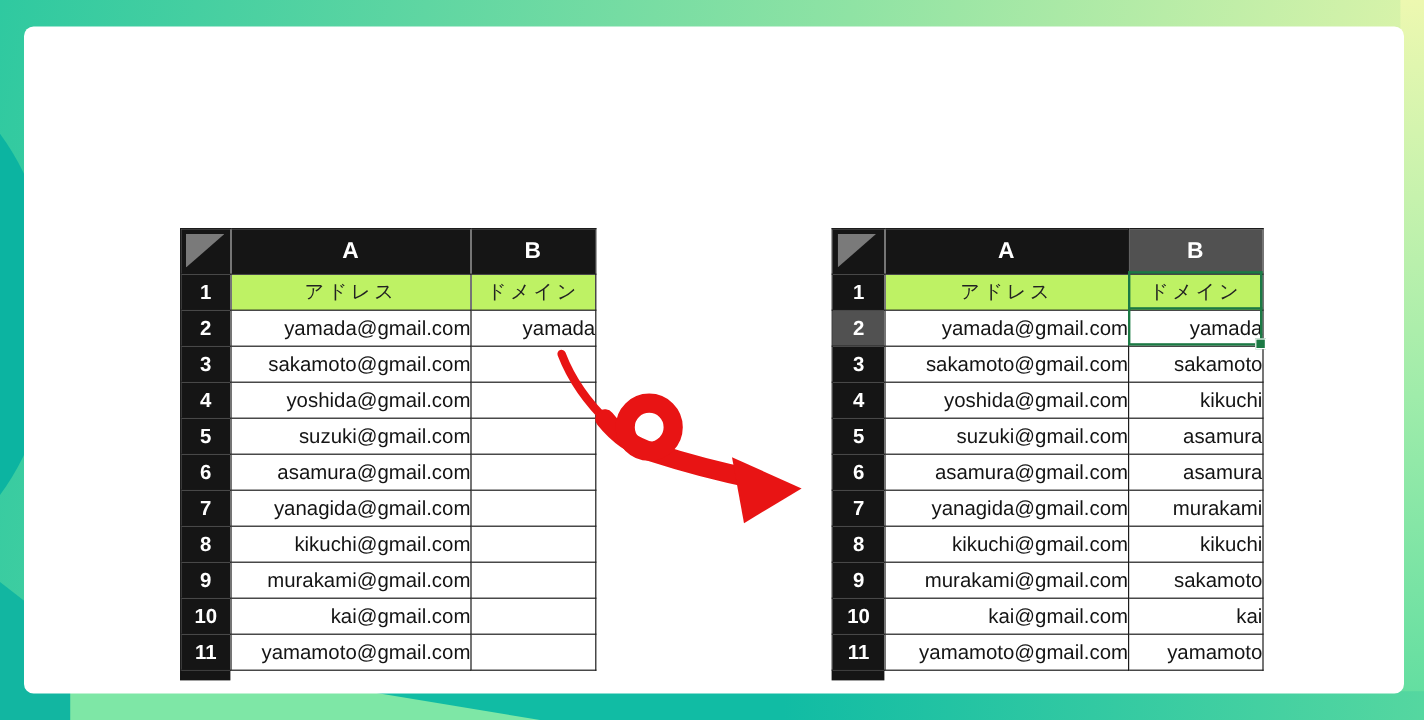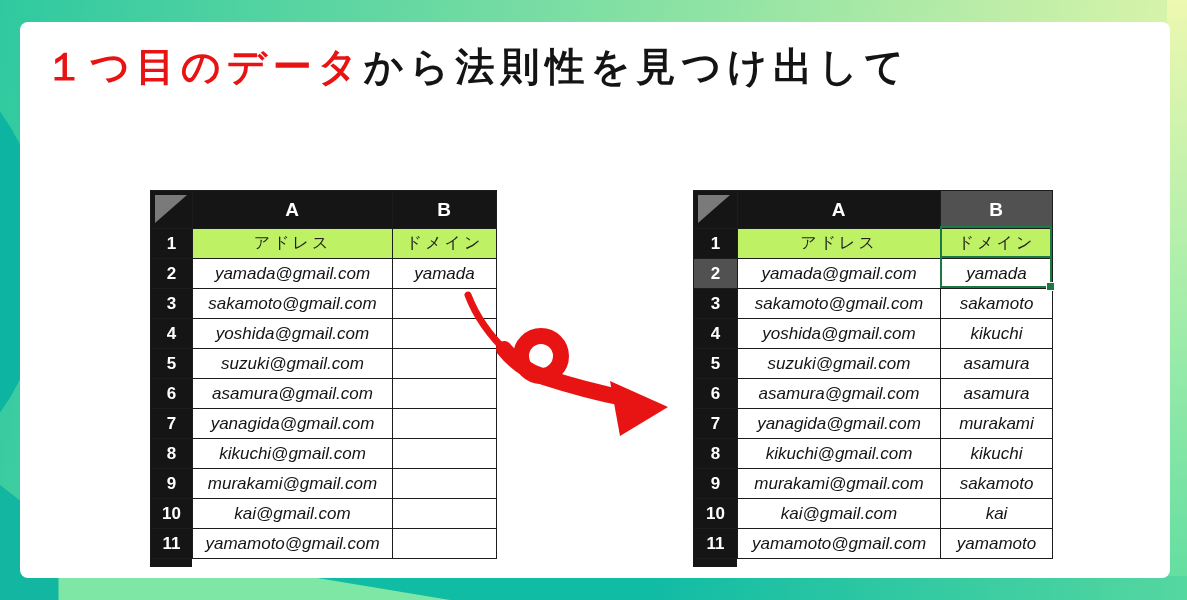--- a/index.html
+++ b/index.html
@@ -30,21 +30,21 @@
   table.sheet{border-collapse:collapse;table-layout:fixed;background:#fff;}
   table.sheet td{border:1px solid #1c1c1c;overflow:hidden;white-space:nowrap;padding:0;box-sizing:border-box;}
   tr.colrow td{height:38px;}
   tr.datarow td{height:30px;}
   td.hdr{background:#151515;color:#ffffff;text-align:center;border:1px solid #3f3f3f;}
   td.collet{font-size:19px;font-weight:600;letter-spacing:1px;}
   td.rownum{background:#151515;color:#ffffff;text-align:center;border:1px solid #3f3f3f;
     font-size:17px;font-weight:700;}
   td.graycell{background:#515151 !important;}
   td.pink{background:#bef264;color:#222222;text-align:center;font-size:16px;letter-spacing:3px;}
-  td.addr,td.dom{font-size:17px;color:#141414;padding-left:6px;text-align:center;font-style:italic;}
+  td.addr,td.dom{font-size:17px;color:#141414;padding-left:6px;text-align:right;}
   .corner{position:relative;}
   .tri{position:absolute;left:4px;top:4px;width:32px;height:28px;background:#7a7a7a;
     clip-path:polygon(0 0,100% 0,0 100%);}
   .stub{position:absolute;left:0;top:369px;width:42px;height:8px;background:#151515;}
   .stub-r{width:44px;}
   
   .sel-colhint{position:absolute;left:247px;top:36px;width:112px;height:32px;box-sizing:border-box;
     border-left:2px solid #1b7a44;border-right:2px solid #1b7a44;border-top:2px solid #1b7a44;pointer-events:none;}
   .sel-box{position:absolute;left:247px;top:66px;width:112px;height:32px;box-sizing:border-box;
     border:2px solid #1b7a44;pointer-events:none;}
@@ -58,21 +58,20 @@
 
 <div class="decor right-strip"></div>
 <div class="decor teal-ellipse"></div>
 <div class="decor bottom-band"></div>
 <div class="decor dark-wedge"></div>
 <div class="decor light-wedge"></div>
 
 <div class="card"></div>
 
 <div class="title">
-  <div><span class="red">１つ目のデータ</span><span>から法則性を見つけ出して</span></div>
 </div>
 
 <div class="tbl-wrap" style="left:150px;top:190px;">
   <table class="sheet">
     <colgroup>
         <col style="width:42px">
         <col style="width:200px">
         <col style="width:104px">
       </colgroup>
     <tbody>

